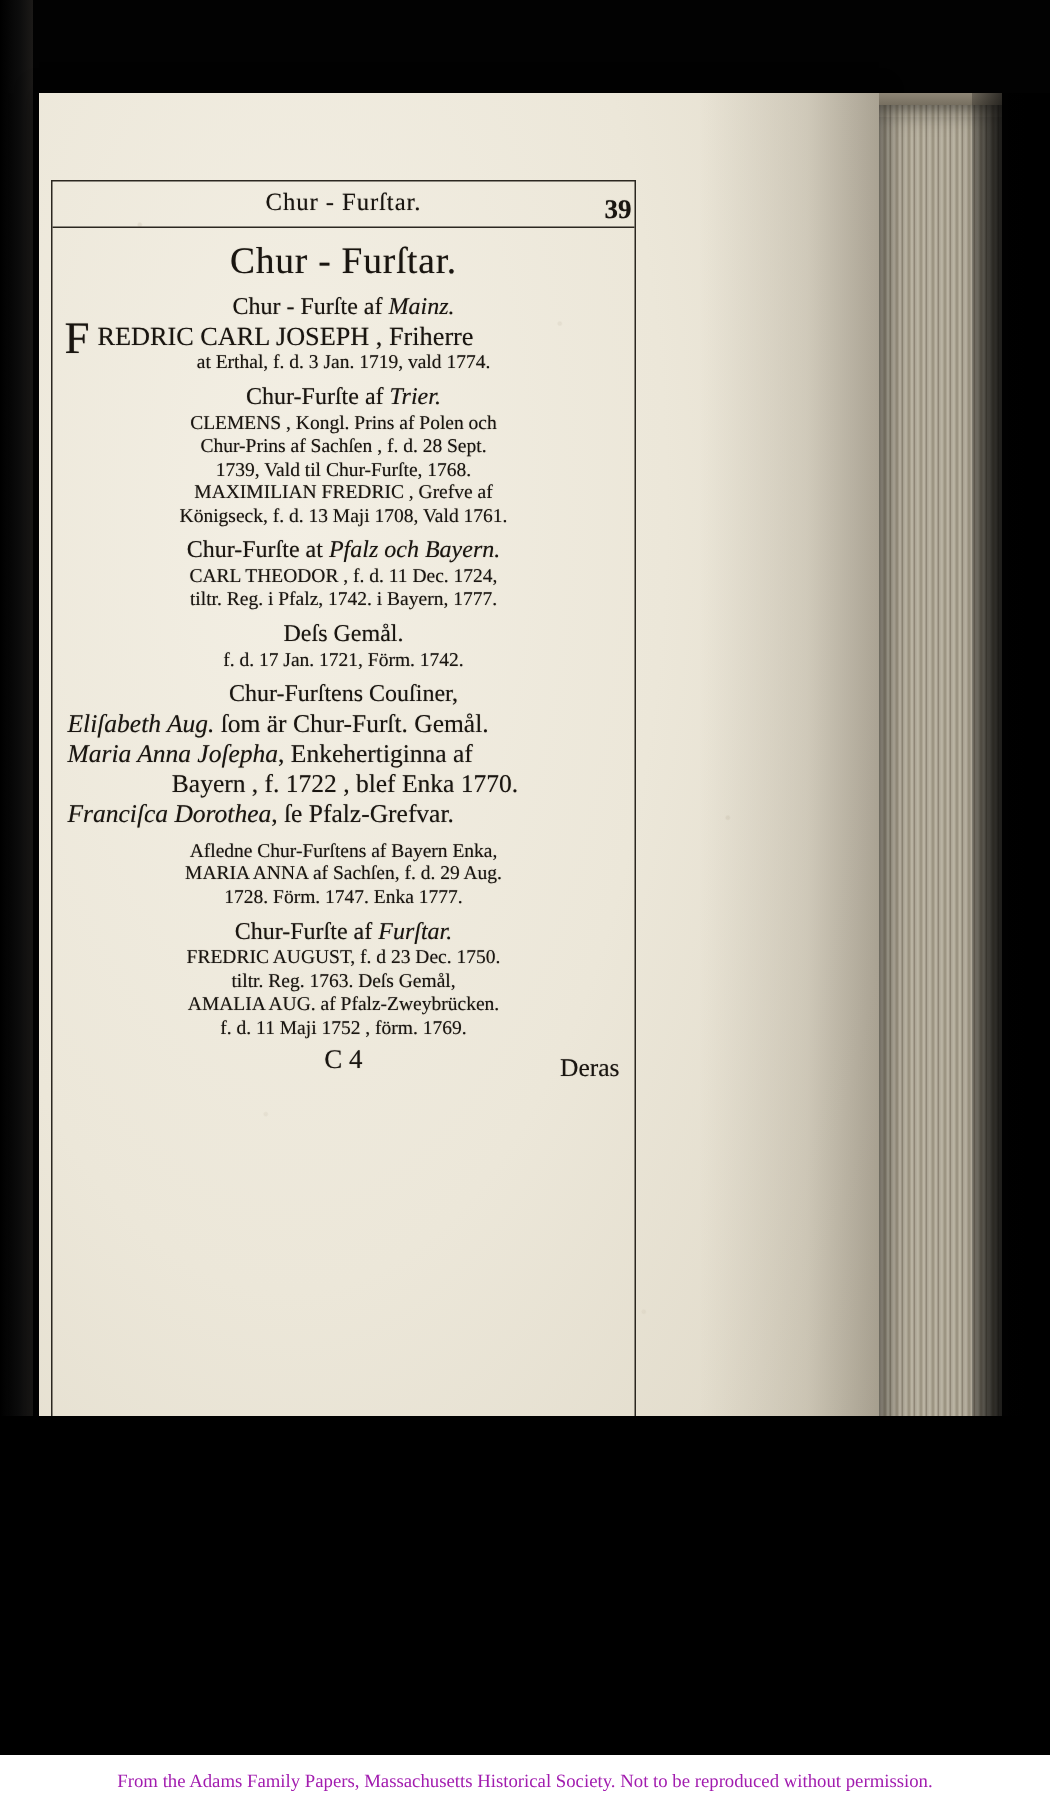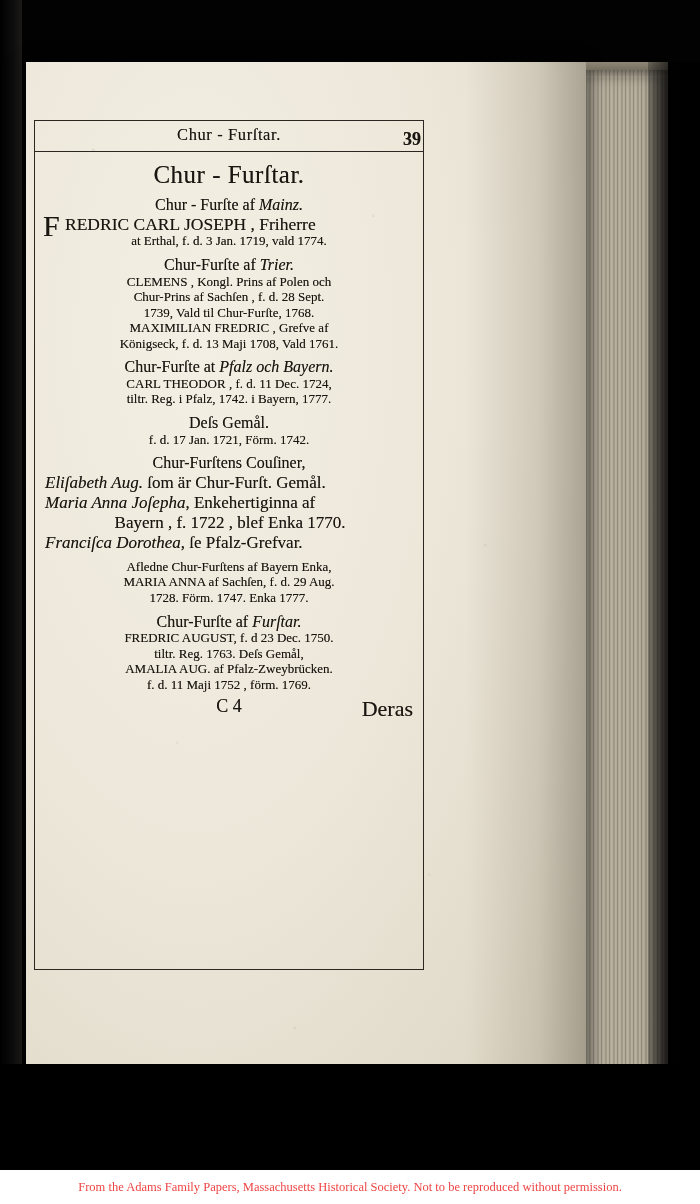--- a/index.html
+++ b/index.html
@@ -13,21 +13,21 @@
     position: relative;
     font-family: "Liberation Serif", serif;
     overflow: hidden;
   }
 
   
   .scan {
     position: absolute;
     left: 0; top: 0;
     width: 700px;
-    height: 1064px;
+    height: 944px;
     background: #020202;
     overflow: hidden;
   }
 
   
   .gutter-left {
     position: absolute;
     left: 0; top: 0;
     width: 22px; height: 1170px;
     background: linear-gradient(90deg,#000 0%,#0d0d0d 60%,#1c1a18 100%);
@@ -182,35 +182,35 @@
   .signature {
     position: absolute;
     left: 50%;
     transform: translateX(-50%);
     font-size: 18px;
   }
   .catchword {
     position: absolute;
     right: 2px;
     bottom: 0;
-    font-size: 22px;
+    font-size: 17px;
   }
 
   
   .textblock * { text-shadow: 0 0 0.6px rgba(25,20,12,0.5); }
 
   
   .caption {
     position: absolute;
     left: 0;
     bottom: 0;
     width: 700px;
     height: 34px;
     background: #fff;
-    color: #ef4444;
+    color: #a21caf;
     font-family: "Liberation Serif", serif;
     font-size: 12.5px;
     display: flex;
     align-items: center;
     justify-content: center;
     text-align: center;
   }
 </style>
 </head>
 <body>

